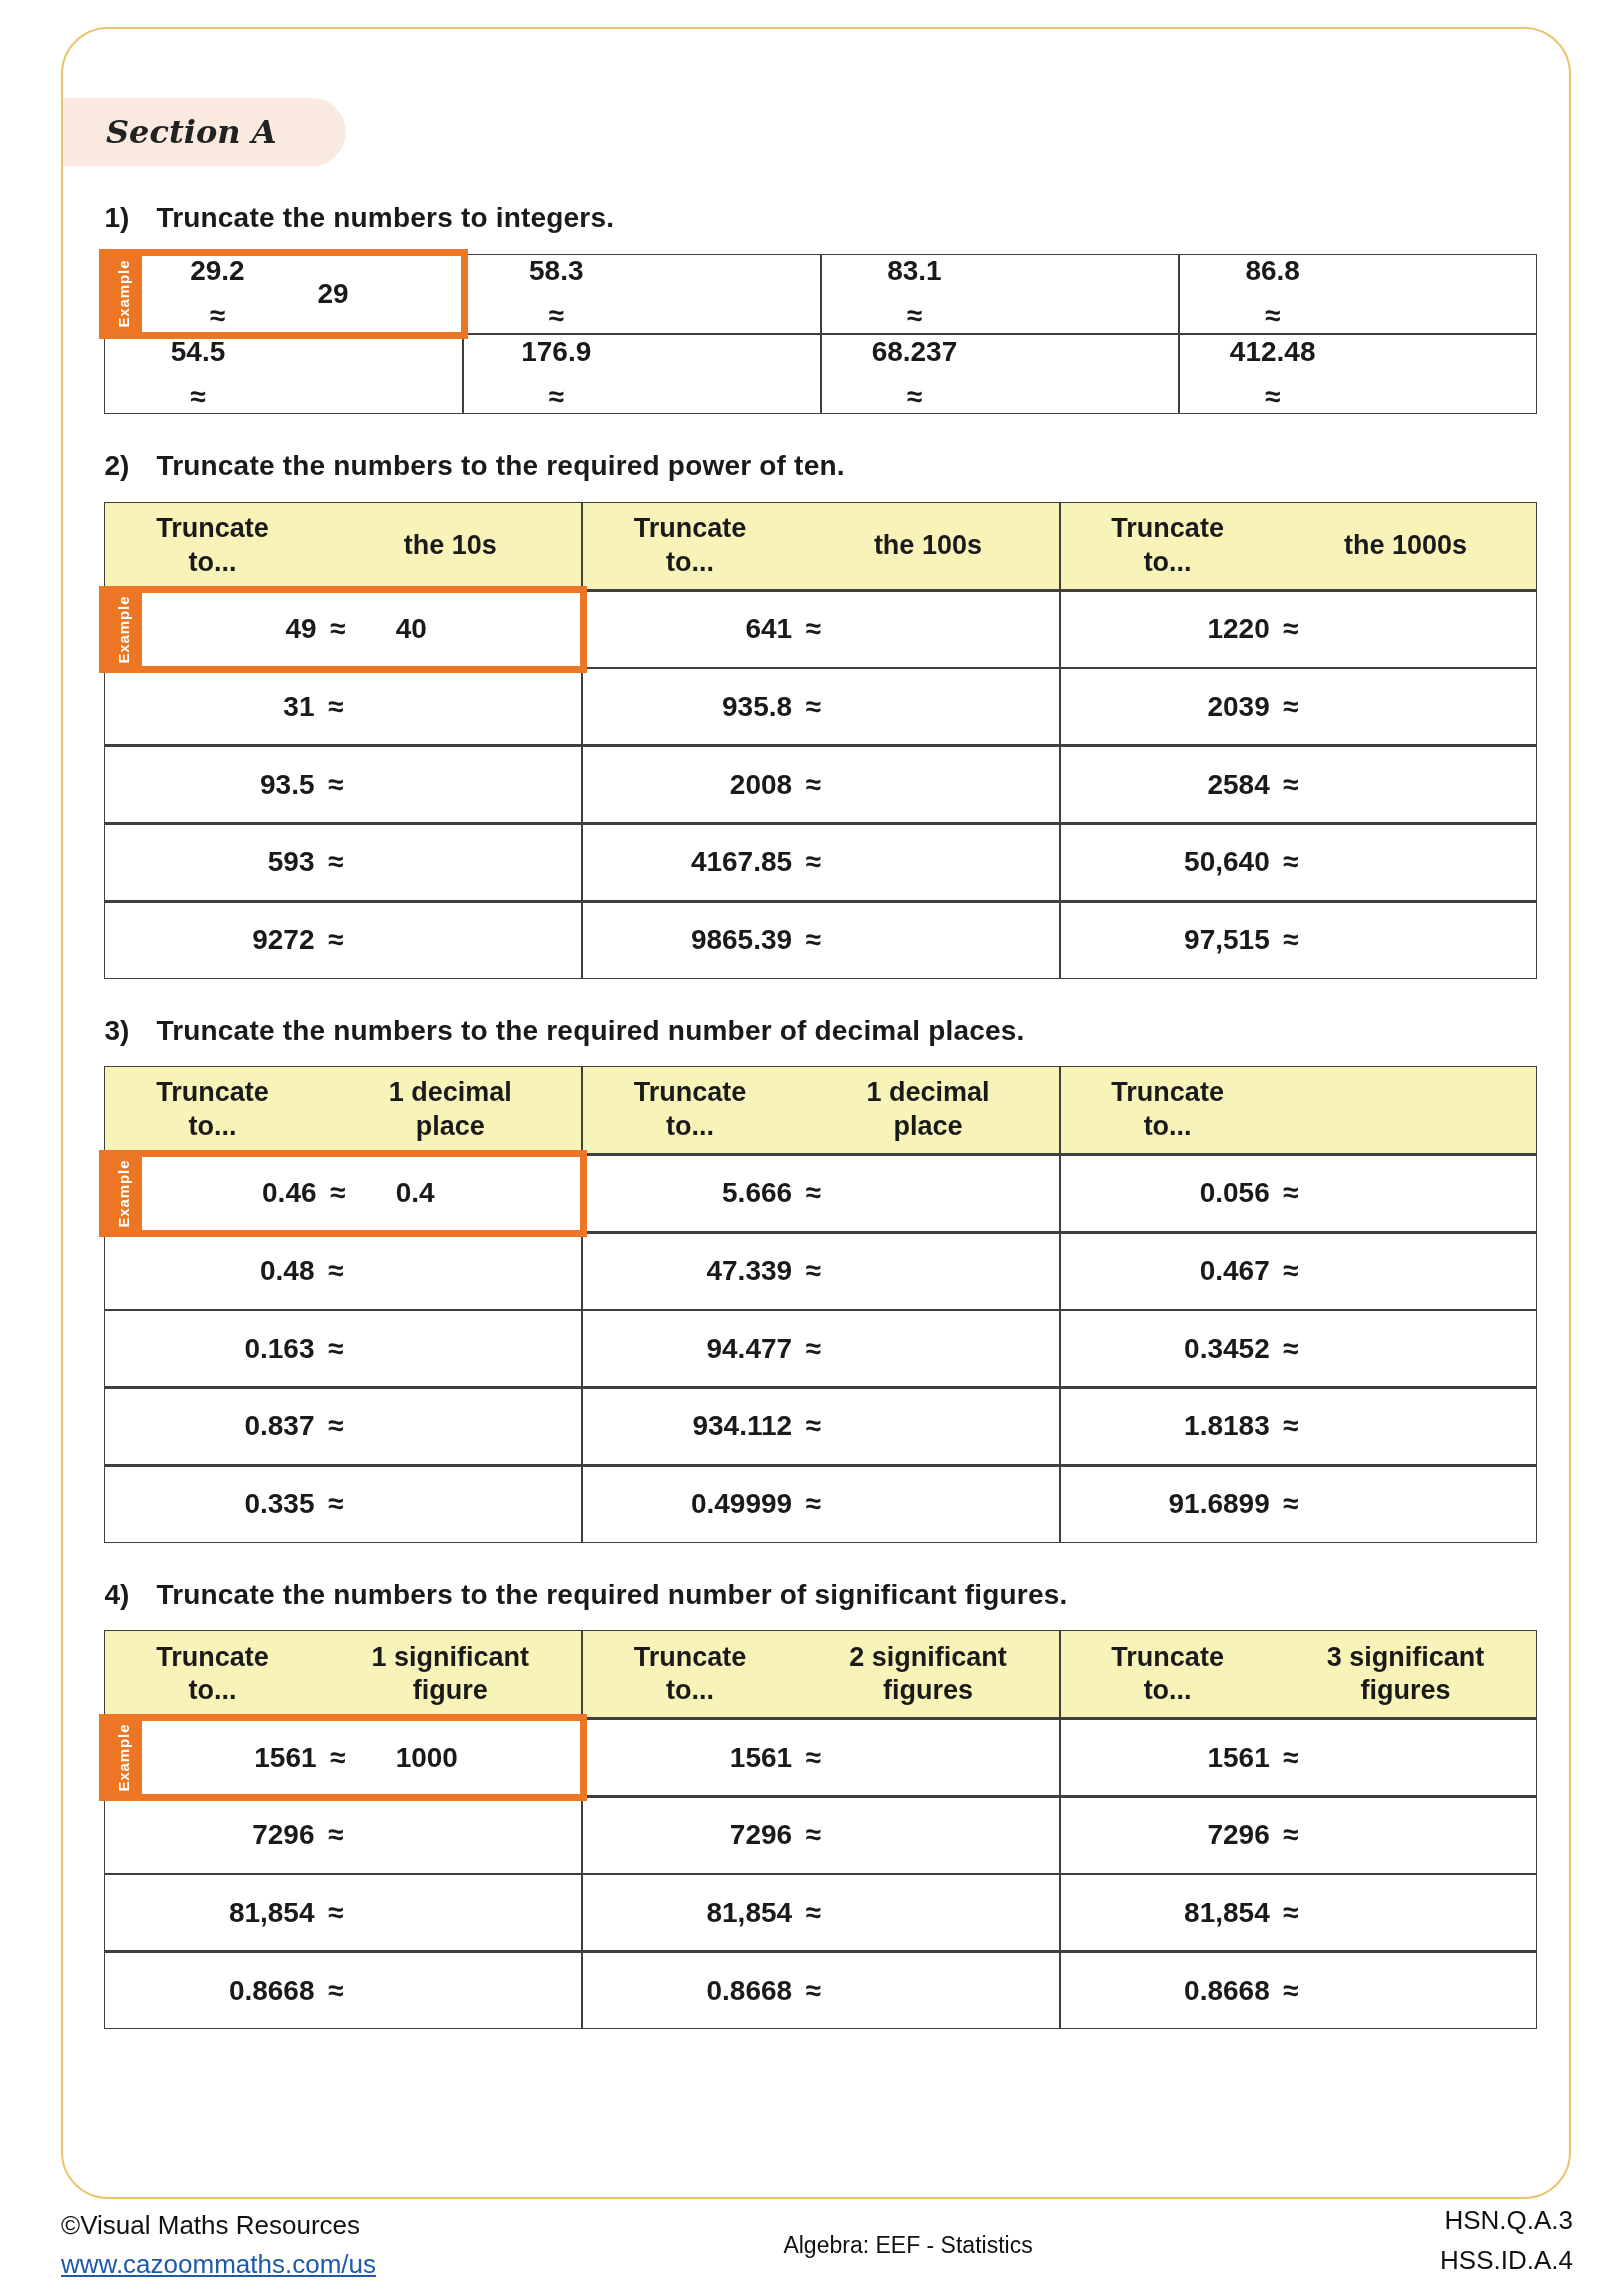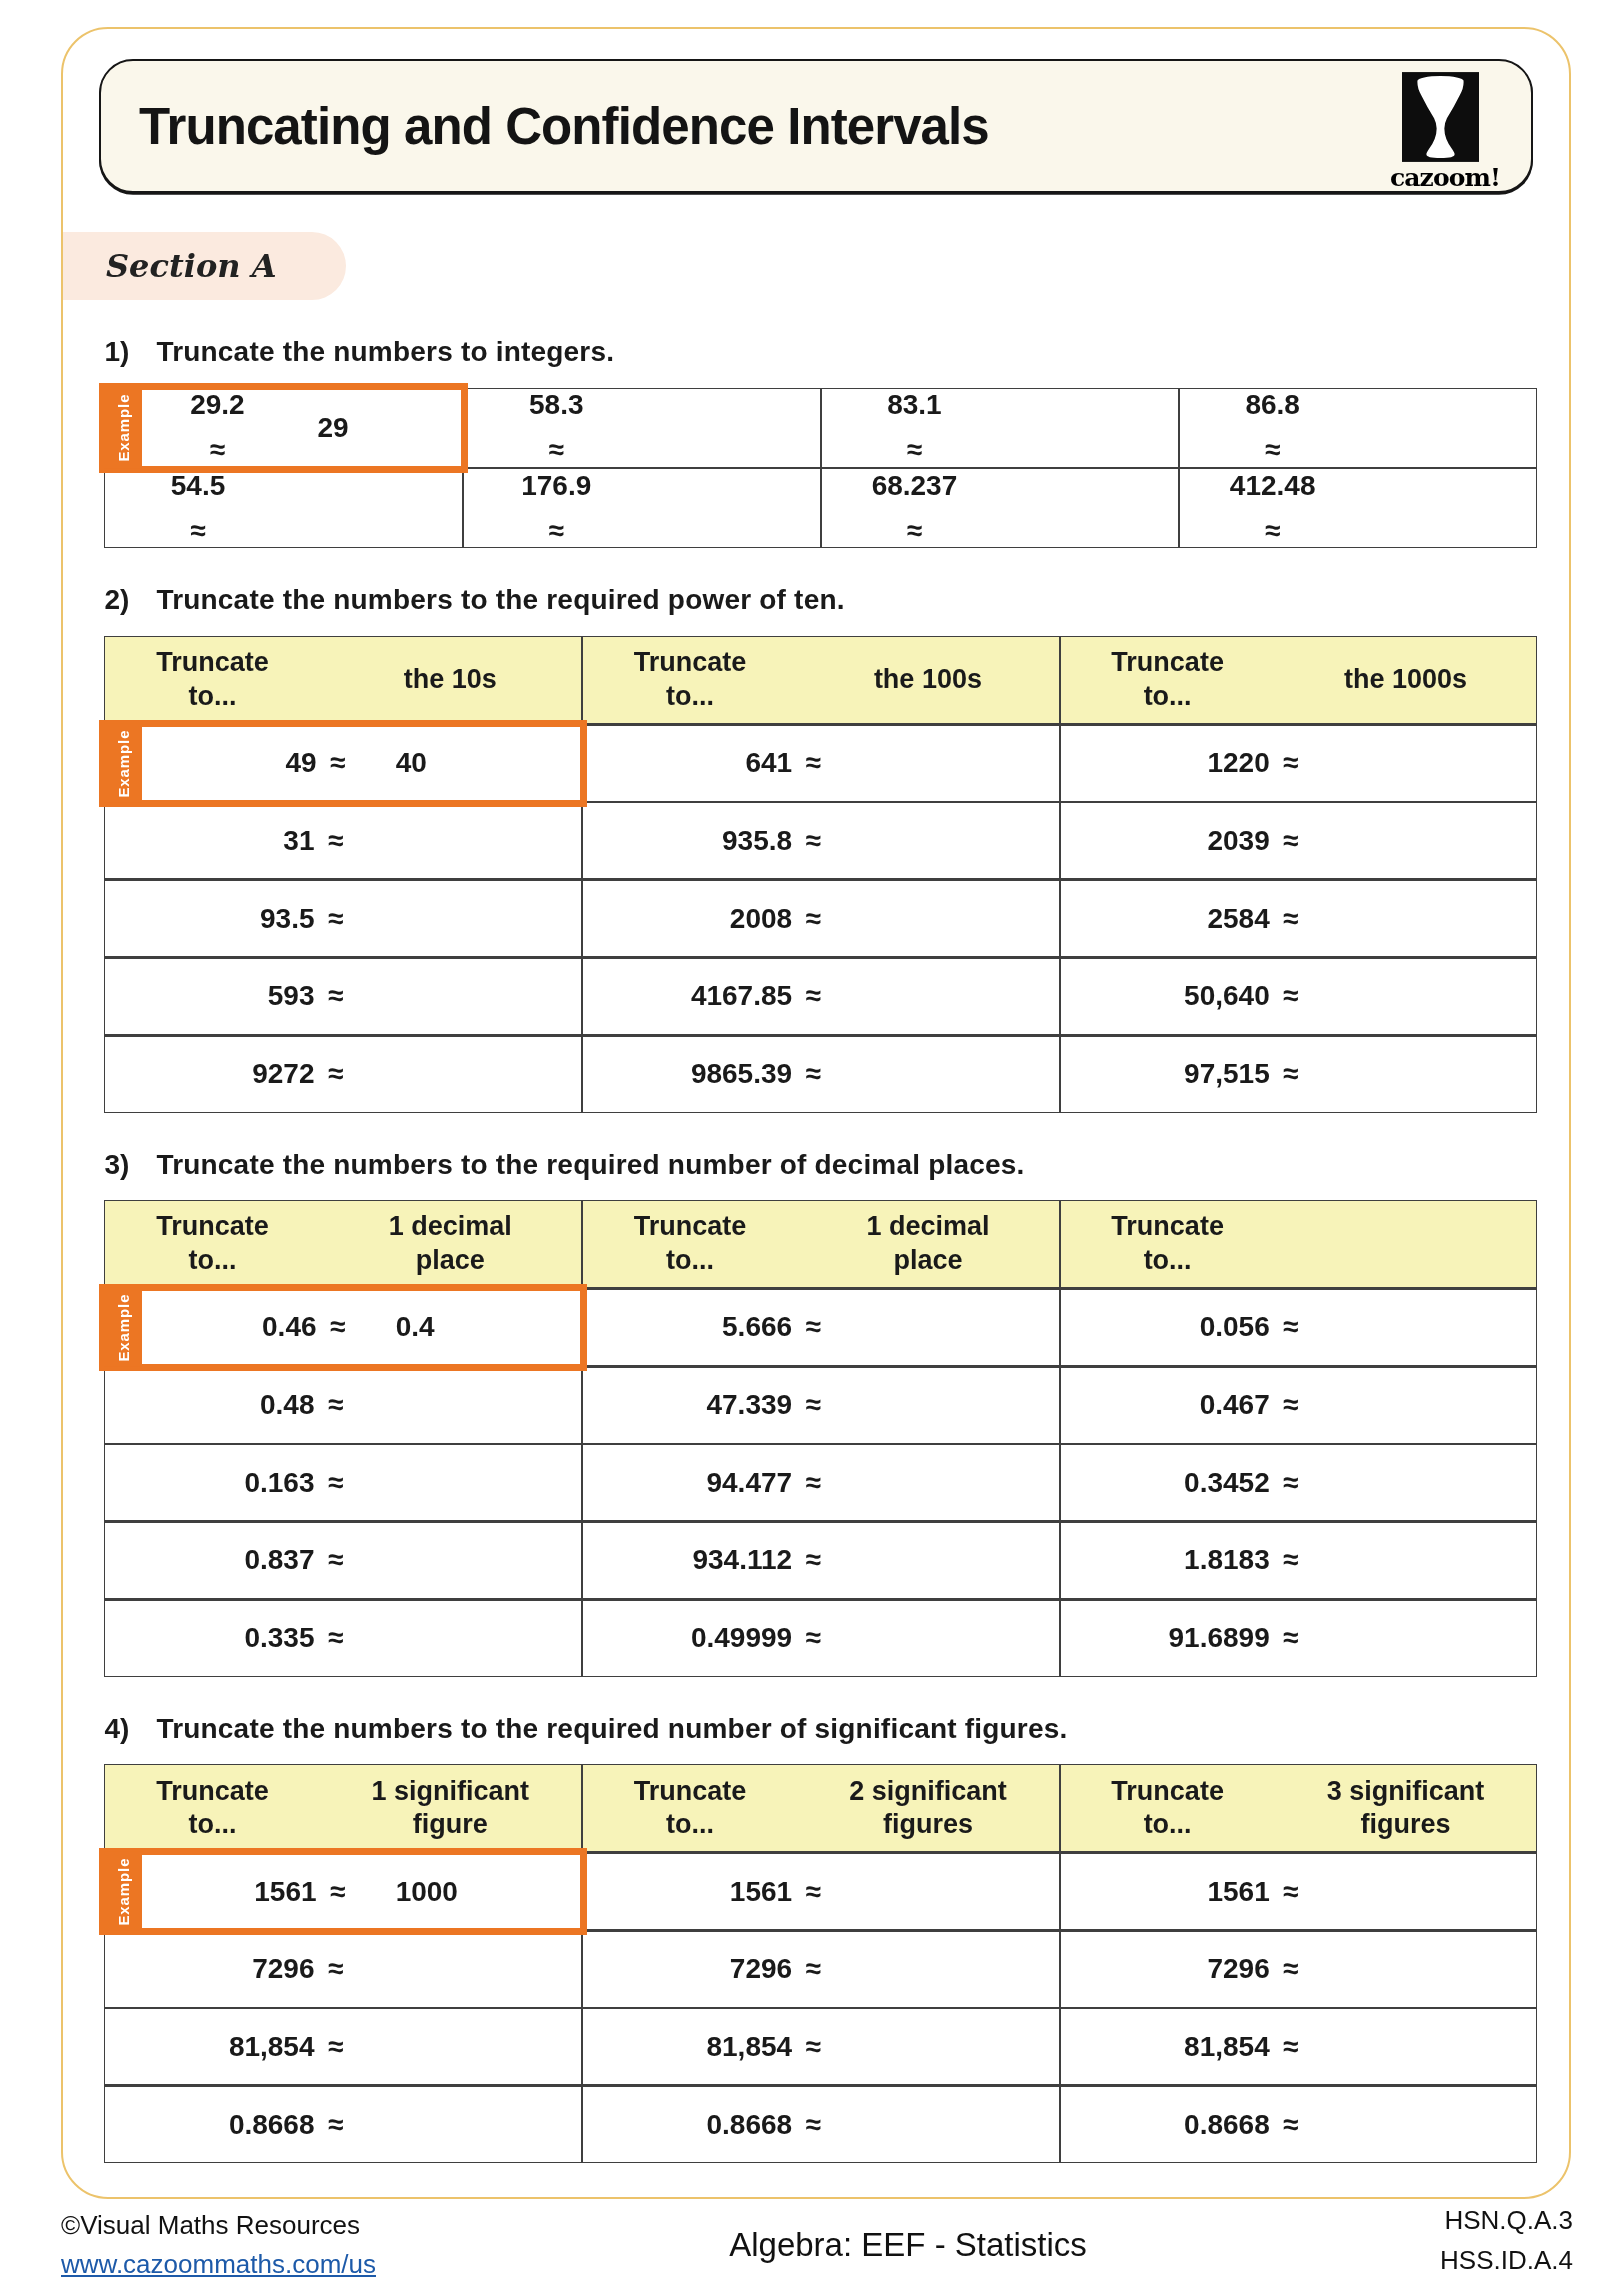--- a/index.html
+++ b/index.html
@@ -92,40 +92,29 @@
   }
   .cell.example .vg{width:46%;}
   
   .footer{
     position:absolute;left:61px;right:49px;top:2205px;
     display:flex;justify-content:space-between;align-items:center;
     font-size:26px;color:#111;
   }
   .f-left div{margin-bottom:7.2px;}
   .f-left a{color:var(--blue);text-decoration:underline;cursor:pointer;}
-  .f-center{font-size:33px;}
+  .f-center{font-size:23px;}
   .f-right{text-align:right;}
   .f-right div{margin-bottom:9px;}
 </style>
 </head>
 <body>
 
 <div class="frame">
 
-  <div class="title-box">
-    <h1>Truncating and Confidence Intervals</h1>
-    <div class="logo">
-      <svg class="drum-box" width="77" height="90" viewBox="0 0 60 70">
-        <rect x="0" y="0" width="60" height="70" fill="#0d0d0d"></rect>
-        <path fill="#ffffff" d="M12 8 Q12 4 30 4 Q48 4 48 8 Q48 13 45 18 Q40 28 35 36 Q33 40 33 44 Q33 52 39 60 Q41 63 41 64 Q41 67 30 67 Q19 67 19 64 Q19 63 21 60 Q27 52 27 44 Q27 40 25 36 Q20 28 15 18 Q12 13 12 8 Z"></path>
-        <ellipse cx="30" cy="7" rx="18" ry="4" fill="#ffffff"></ellipse>
-      </svg>
-      <span class="brand">cazoom!</span>
-    </div>
-  </div>
 
   <div class="section-pill">Section A</div>
 
   <div class="qblock">
     <div class="q-heading">
       <span class="q-num">1)</span>
       <span class="q-prompt">Truncate the numbers to integers.</span>
     </div>
     <div class="qtable q1" style="grid-template-columns: repeat(4, 1fr);">
         <div class="cell example">

